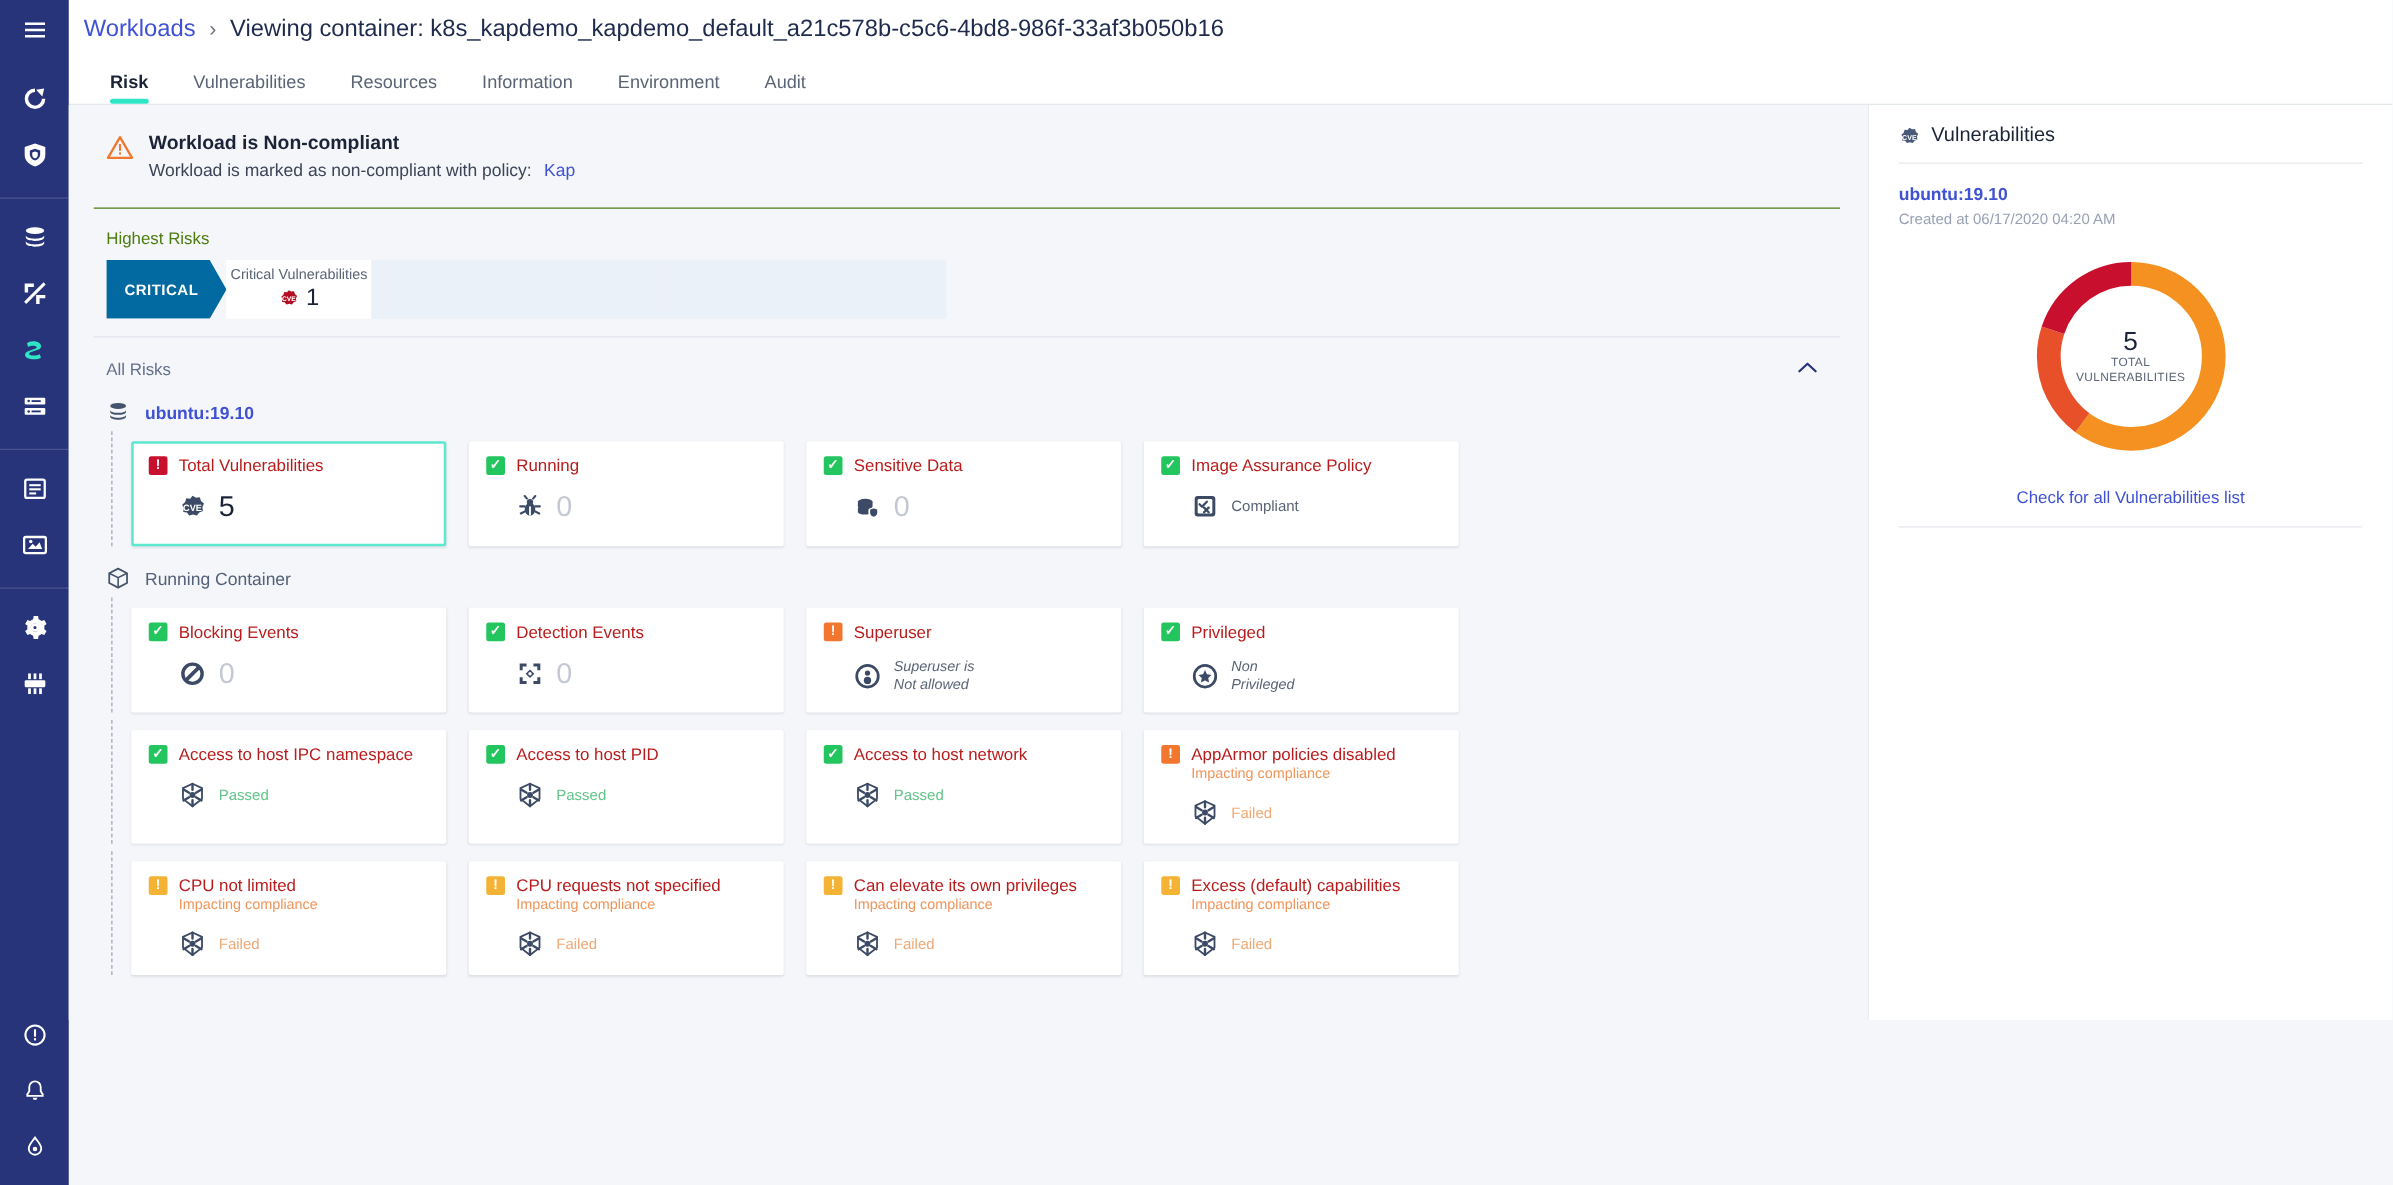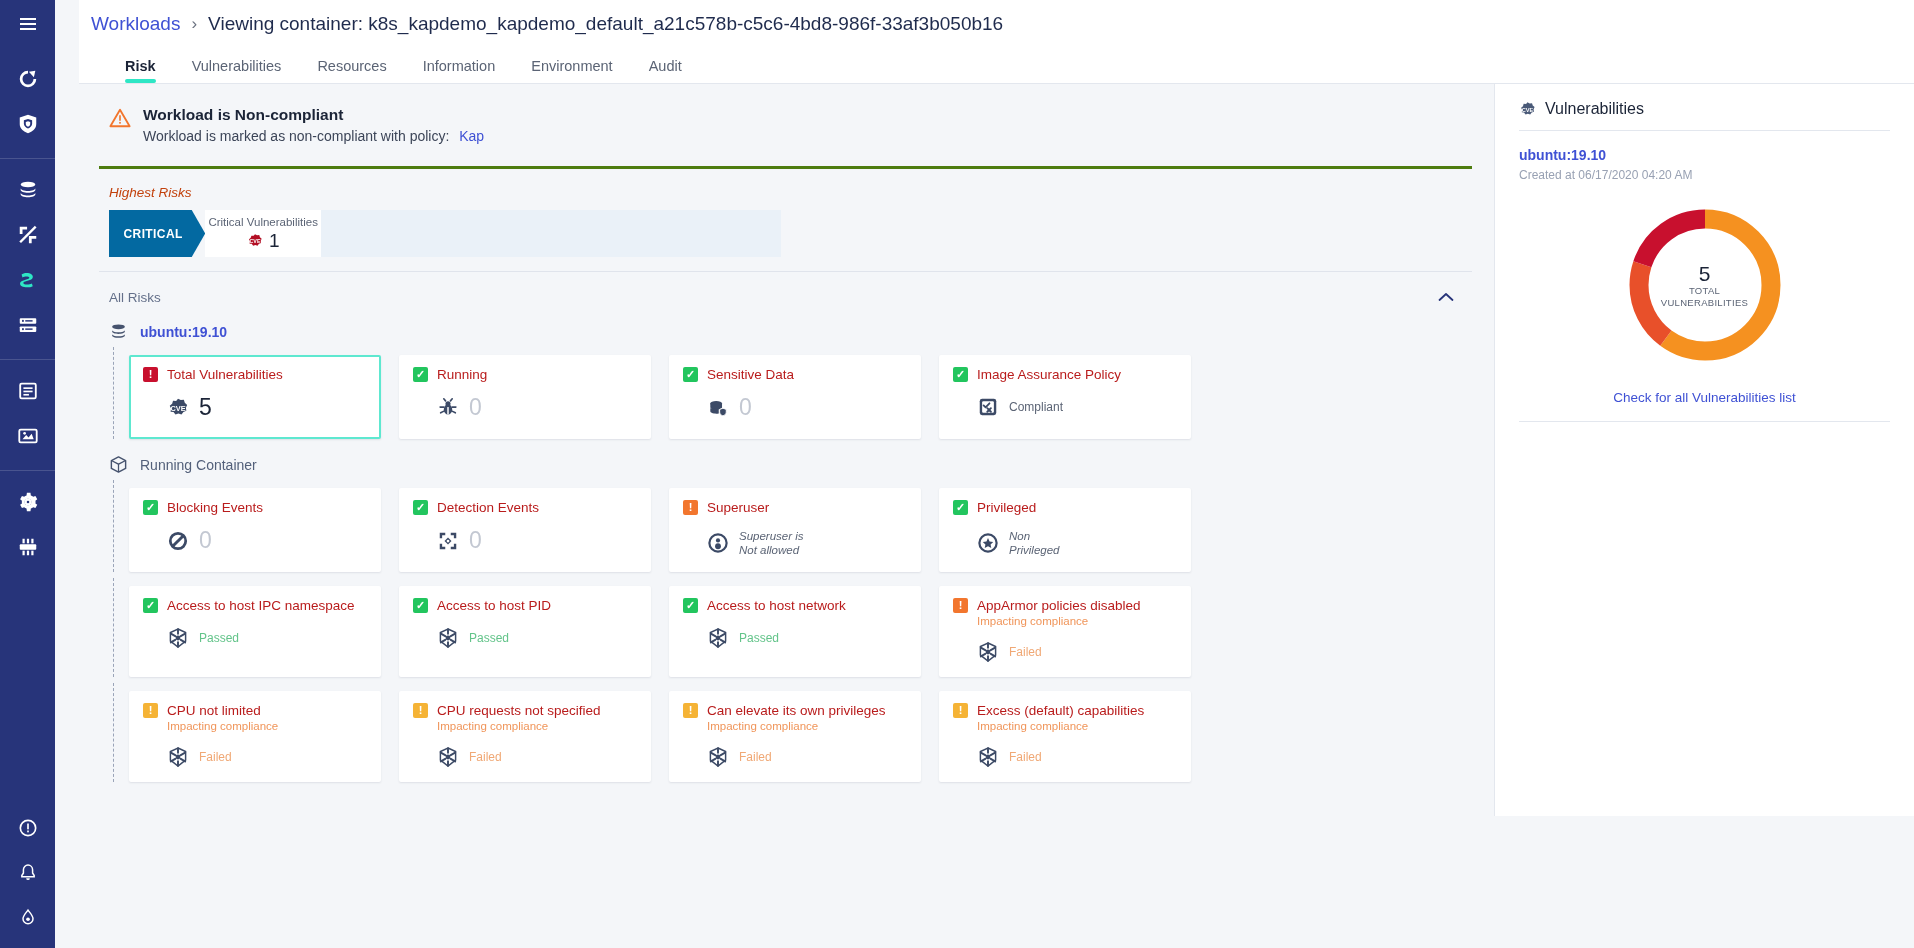--- a/index.html
+++ b/index.html
@@ -24,37 +24,37 @@
   .sb-div { width: 100%; height: 1px; background: rgba(255,255,255,0.16); }
   .sb-item {
     width: 55px; height: 45px;
     display: flex; align-items: center; justify-content: center;
     cursor: pointer;
   }
   .sb-item svg { display:block; }
   .sb-bottom { position: absolute; bottom: 8px; left: 0; width: 55px; }
 
   
-  .main { flex: 1; display: flex; flex-direction: column; height: 816px; background:#fff;margin-left:24px; }
+  .main { flex: 1; display: flex; flex-direction: column; height: 816px; background:#fff; }
 
   .breadcrumb-bar {
     height: 48px; min-height: 48px;
     display: flex; align-items: center;
     padding-left: 12px;
     background: #fff;
     font-size: 19px;
   }
   .bc-link { color: #3f51d4; cursor: pointer; }
   .bc-sep { color: #6b7280; margin: 0 11px; font-size: 17px; }
   .bc-current { color: #1f2b4d; }
 
   .tabs {
     height: 36px; min-height: 36px;
     display: flex; align-items: flex-end;
-    padding-left: 28px;
+    padding-left: 15px;
     background: #fff;
     border-bottom: 1px solid #e3e7ee;
   }
   .tab {
     font-size: 14.5px; color: #5b6475;
     padding: 0 18px 9px 18px;
     cursor: pointer; position: relative;
     white-space: nowrap;
   }
   .tab.active { color: #1b2437; font-weight: bold; }
@@ -71,30 +71,29 @@
     background: #f4f6f9;
     overflow: hidden;
     padding: 0 22px 0 10px;
     position: relative;
   }
   .content-inner { padding-left: 10px; }
 
   .notice {
     display: flex; align-items: flex-start; gap: 12px;
     padding: 22px 0 22px 10px;
-    border-bottom: 3px solid #4d7c0f;
+    border-bottom: 1px solid #4d7c0f;
   }
   .notice-title { font-size: 15.5px; font-weight: bold; color: #1b2437; margin-bottom: 4px; }
   .notice-sub { font-size: 14px; color: #3c4558; }
   .notice-sub .policy-link { color: #3f51d4; cursor: pointer; margin-left: 6px; }
 
   .section-label {
-    font-size: 13.5px; color: #c2410c;
+    font-size: 13.5px; color: #4d7c0f;
     padding: 16px 0 10px 10px;
-    font-style: italic;
   }
 
   
   .risk-strip { display: flex; height: 47px; margin-left: 10px; width: 672px; }
   .risk-sev {
     width: 97px; background: #0369a1; color: #fff;
     display: flex; align-items: center; justify-content: center;
     font-size: 12px; font-weight: bold; letter-spacing: .4px;
     clip-path: polygon(0 0, 86% 0, 100% 50%, 86% 100%, 0 100%);
     padding-right: 8px;

